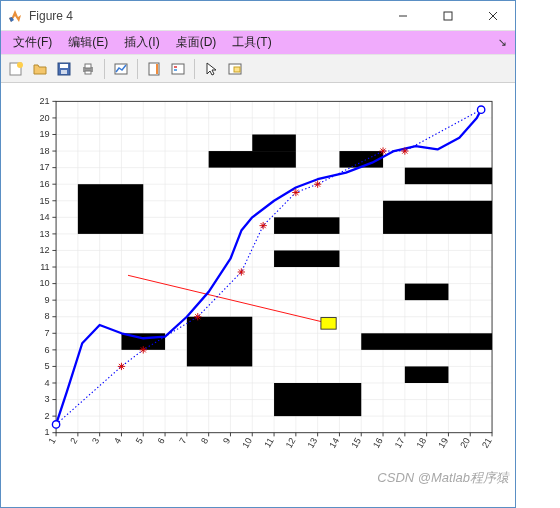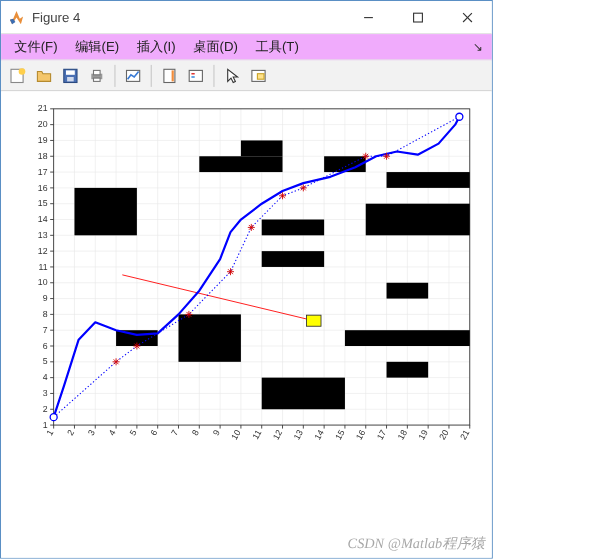--- a/index.html
+++ b/index.html
@@ -1,31 +1,31 @@
 <!DOCTYPE html>
 <html><head>
 <meta charset="utf-8">
 <style>
   * { box-sizing: border-box; }
   body { margin: 0; font-family: "Microsoft YaHei", "Segoe UI", Arial, sans-serif; font-size: 12px; background: #fff; }
-  .window { width: 448px; height: 508px; border: 1px solid #5a8fc4; display: flex; flex-direction: column; background: #fff; }
+  .window { width: 516px; height: 508px; border: 1px solid #5a8fc4; display: flex; flex-direction: column; background: #fff; }
   .titlebar { height: 30px; background: #fff; display: flex; align-items: center; padding-left: 6px; border-bottom: 1px solid #e4e4e4; }
   .titlebar .app-icon { width: 16px; height: 16px; margin-right: 6px; }
   .titlebar .title { flex: 1; color: #444; font-size: 12px; }
   .titlebar .winbtns { display: flex; height: 100%; }
   .titlebar .winbtn { width: 45px; display: flex; align-items: center; justify-content: center; color: #555; }
   .menubar { height: 24px; display: flex; align-items: center; padding: 0 4px; border-bottom: 1px solid #e4e4e4; background: #f0abfc; }
   .menubar .mitem { padding: 2px 8px; color: #222; }
   .menubar .overflow { margin-left: auto; padding-right: 4px; color: #333; font-size: 11px; }
   .toolbar { height: 28px; display: flex; align-items: center; padding: 0 4px; border-bottom: 1px solid #d0d0d0; background: #f2f2f2; gap: 2px; }
   .toolbar .tbtn { width: 22px; height: 22px; display: flex; align-items: center; justify-content: center; border: 1px solid transparent; border-radius: 2px; }
   .toolbar .sep { width: 1px; height: 20px; background: #c8c8c8; margin: 0 3px; }
   .plot-area { flex: 1; position: relative; background: #fff; }
   .plot-svg { position: absolute; inset: 0; }
-  .watermark { position: absolute; right: 6px; bottom: 4px; color: rgba(120,120,120,0.65); font-size: 13px; font-style: italic; font-family: Liberation Serif, serif; pointer-events: none; }
+  .watermark { position: absolute; right: 6px; bottom: 20px; color: rgba(120,120,120,0.65); font-size: 13px; font-style: italic; font-family: Liberation Sans, sans-serif; pointer-events: none; }
   .tick-text { font-size: 10px; fill: #333; }
 </style>
 </head>
 <body>
 
 <div class="window">
 
   <div class="titlebar">
     <span class="app-icon">
       <svg viewBox="0 0 16 16">

